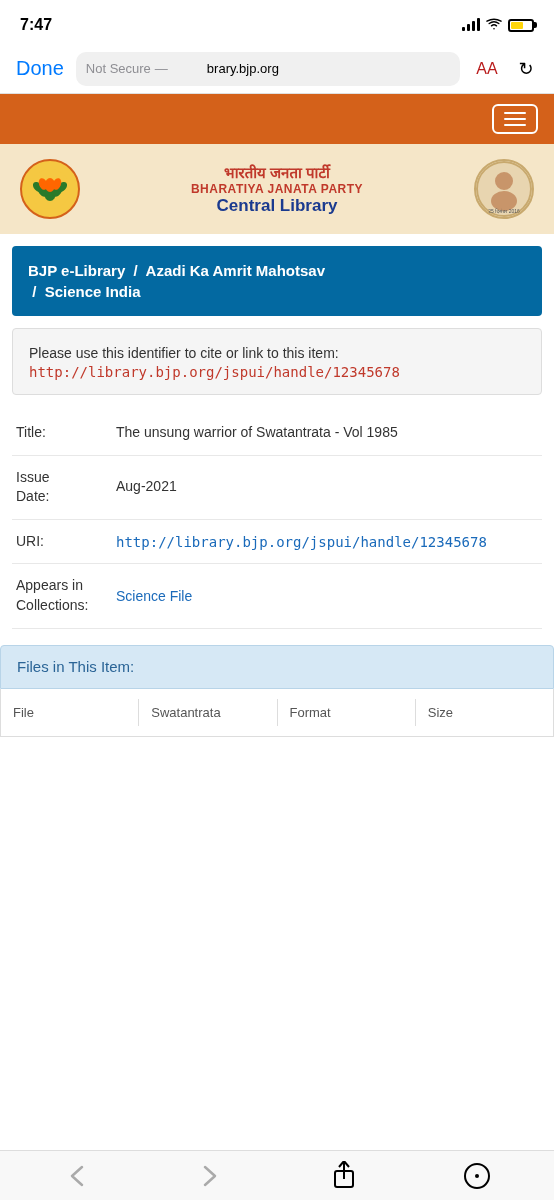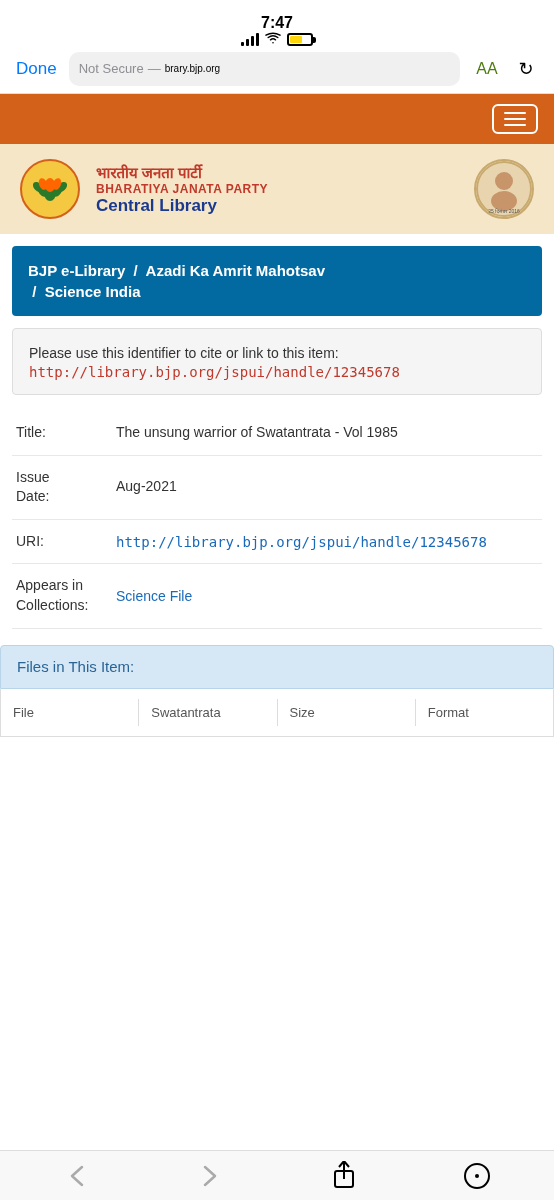--- a/index.html
+++ b/index.html
@@ -13,21 +13,20 @@
     }
 
     
     .status-bar {
       background: #ffffff;
       display: flex;
       justify-content: space-between;
       align-items: center;
       padding: 14px 20px 8px 20px;
       height: 44px;
-      flex-direction: column;
     }
     .status-time {
       font-size: 16px;
       font-weight: 600;
       color: #000;
     }
     .status-icons {
       display: flex;
       align-items: center;
       gap: 6px;
@@ -80,21 +79,21 @@
       background: #ffffff;
       display: flex;
       align-items: center;
       padding: 8px 16px;
       gap: 12px;
       border-bottom: 1px solid #e0e0e0;
       height: 50px;
     }
     .browser-done {
       color: #007aff;
-      font-size: 17px;
+      font-size: 20px;
       font-weight: 400;
       min-width: 40px;
     }
     .browser-address {
       flex: 1;
       display: flex;
       align-items: center;
       gap: 4px;
       background: #f0f0f0;
       border-radius: 10px;
@@ -105,25 +104,26 @@
       color: #8e8e93;
       font-size: 13px;
       white-space: nowrap;
     }
     .address-separator {
       color: #8e8e93;
       font-size: 13px;
     }
     .address-domain {
       color: #000;
-      font-size: 10px;
+      font-size: 13px;
       font-weight: 400;
+      margin-left: 35px;
     }
     .browser-aa {
-      color: #4d7c0f;
+      color: #b91c1c;
       font-size: 16px;
       font-weight: 400;
       min-width: 30px;
       text-align: center;
     }
     .browser-refresh {
       color: #000;
       font-size: 18px;
       min-width: 24px;
       text-align: center;
@@ -171,20 +171,21 @@
       background: #f5c842;
       display: flex;
       align-items: center;
       justify-content: center;
       border: 2px solid #d4611a;
       font-size: 28px;
       overflow: hidden;
       flex-shrink: 0;
     }
     .logo-text-center {
+      text-align: center;
       flex: 1;
     }
     .logo-hindi {
       font-size: 15px;
       font-weight: 700;
       color: #c0392b;
     }
     .logo-english {
       font-size: 12px;
       font-weight: 700;
@@ -460,22 +461,22 @@
     </div>
   </div>
 
   <div class="files-section">
     <div class="files-header">
       <span class="files-header-text">Files in This Item:</span>
     </div>
     <div class="files-columns">
       <div class="files-col">File</div>
       <div class="files-col">Swatantrata</div>
+      <div class="files-col">Format</div>
       <div class="files-col">Size</div>
-      <div class="files-col">Format</div>
     </div>
   </div>
 </div>
 
 <div class="bottom-nav">
   <div class="nav-btn disabled">
     <svg width="14" height="22" viewBox="0 0 14 22">
       <path d="M12 2 L2 11 L12 20" stroke="#aaa" stroke-width="2.5" fill="none" stroke-linecap="round" stroke-linejoin="round"></path>
     </svg>
   </div>

